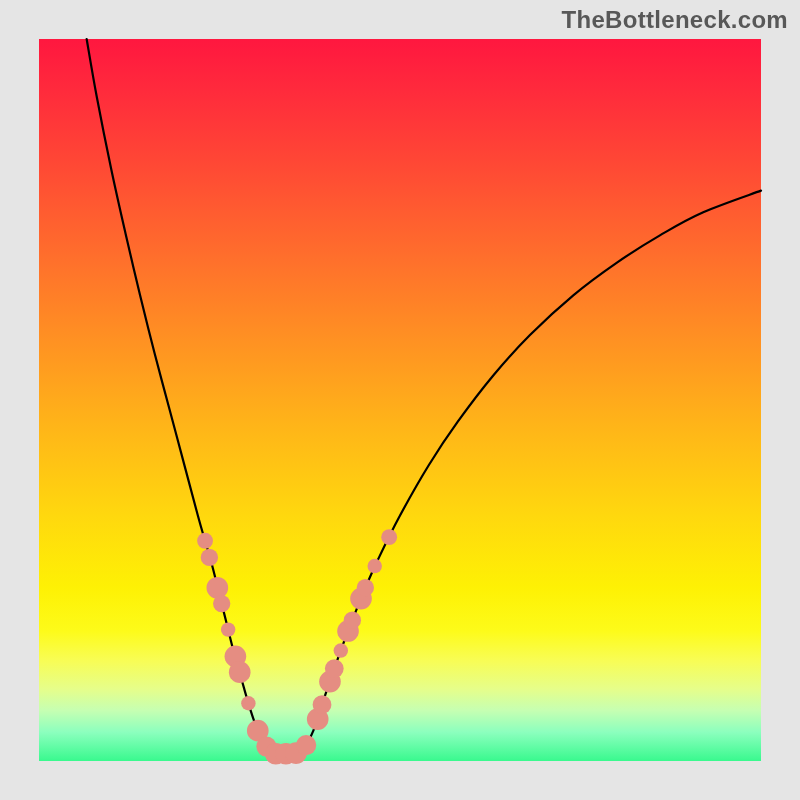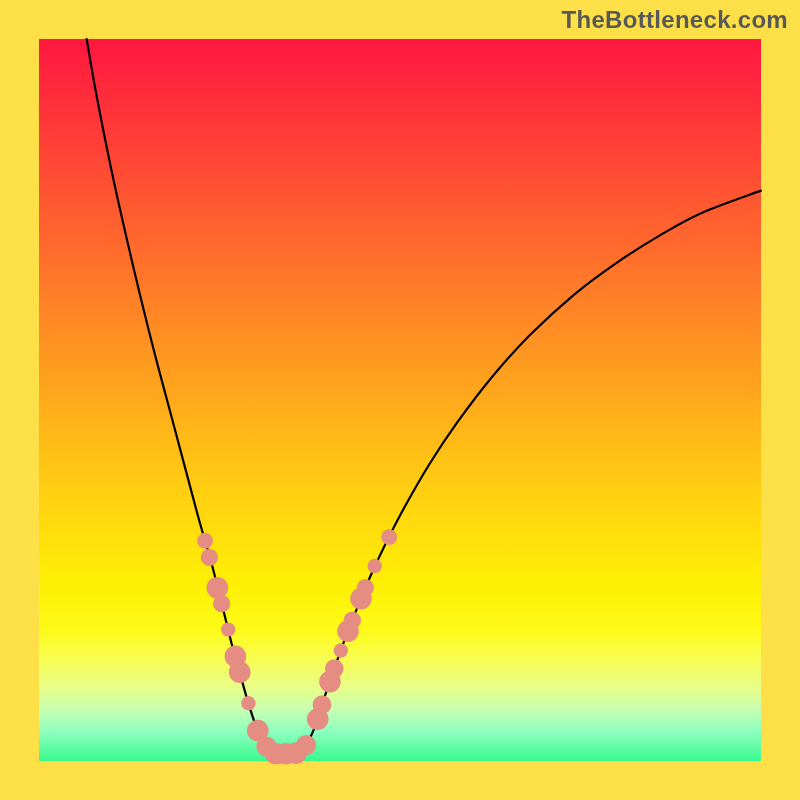--- a/index.html
+++ b/index.html
@@ -8,21 +8,21 @@
     width: 800px;
     height: 800px;
     overflow: hidden;
     background: #000;
     font-family: Arial, Helvetica, sans-serif;
   }
   .frame {
     position: relative;
     width: 800px;
     height: 800px;
-    background: #fde047;
+    background: #e5e5e5;
   }
   .plot-area {
     position: absolute;
     left: 39px;
     top: 39px;
     width: 722px;
     height: 722px;
     
     background: linear-gradient(
       to bottom,

